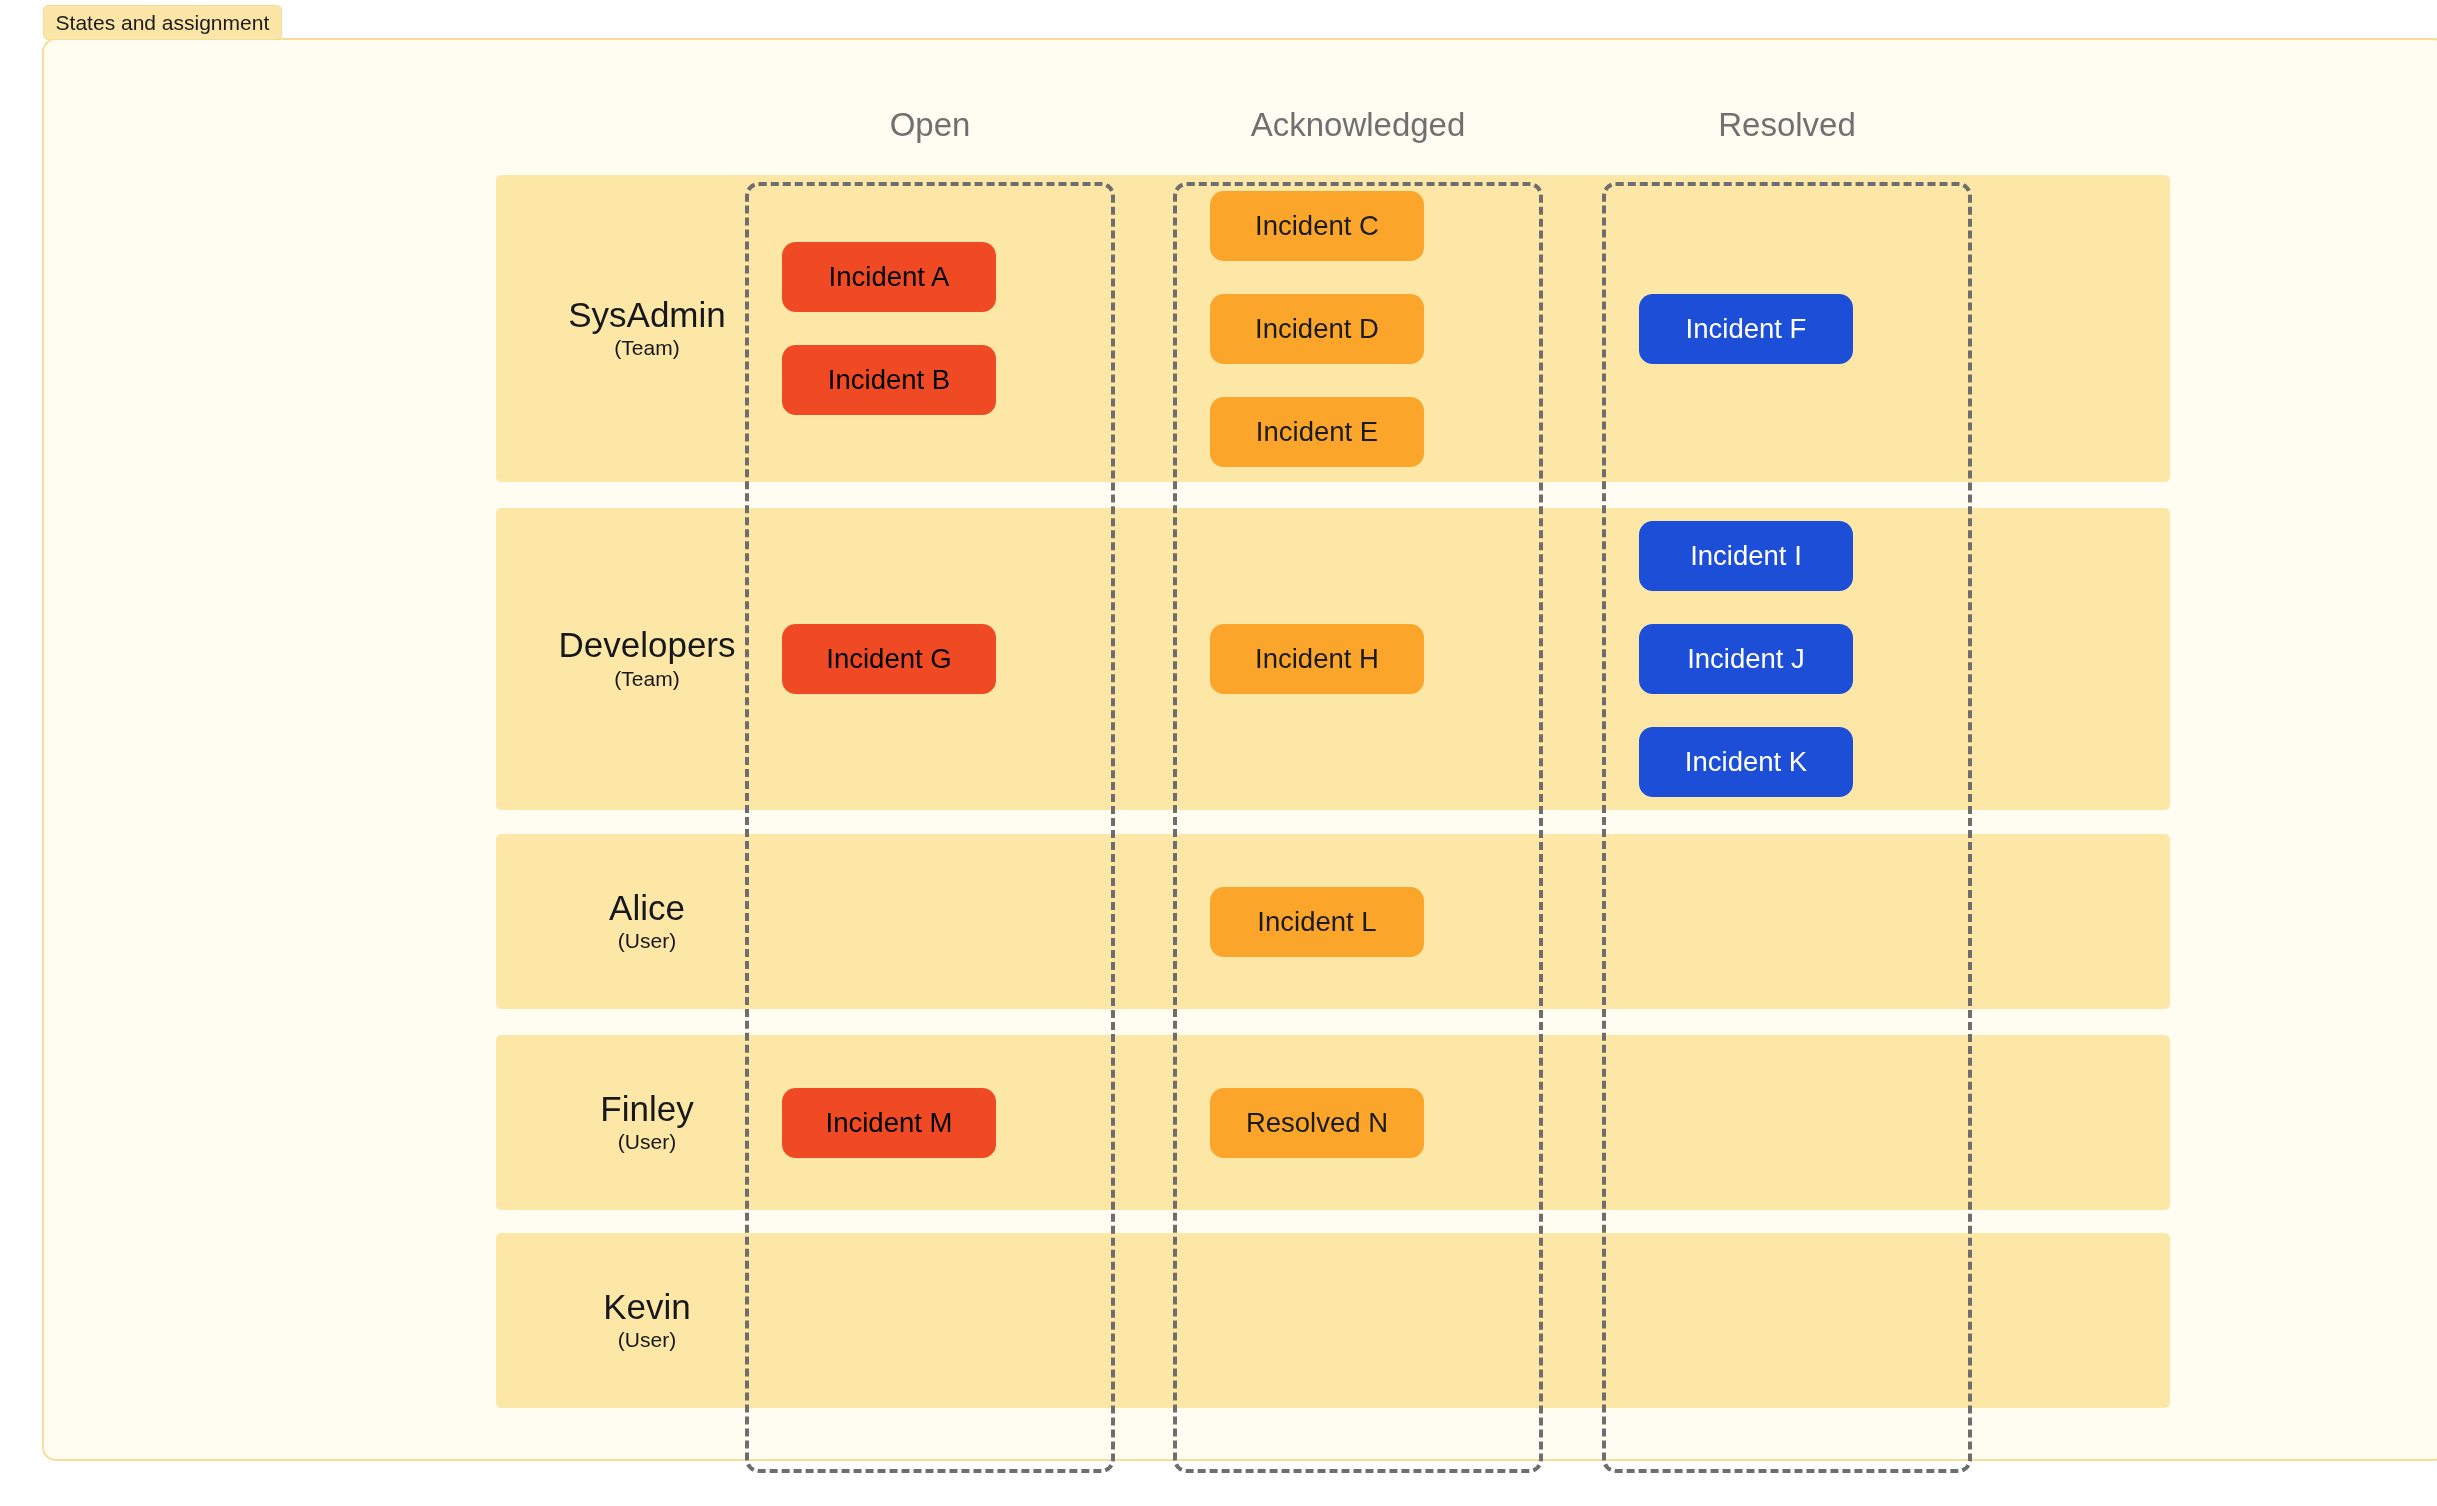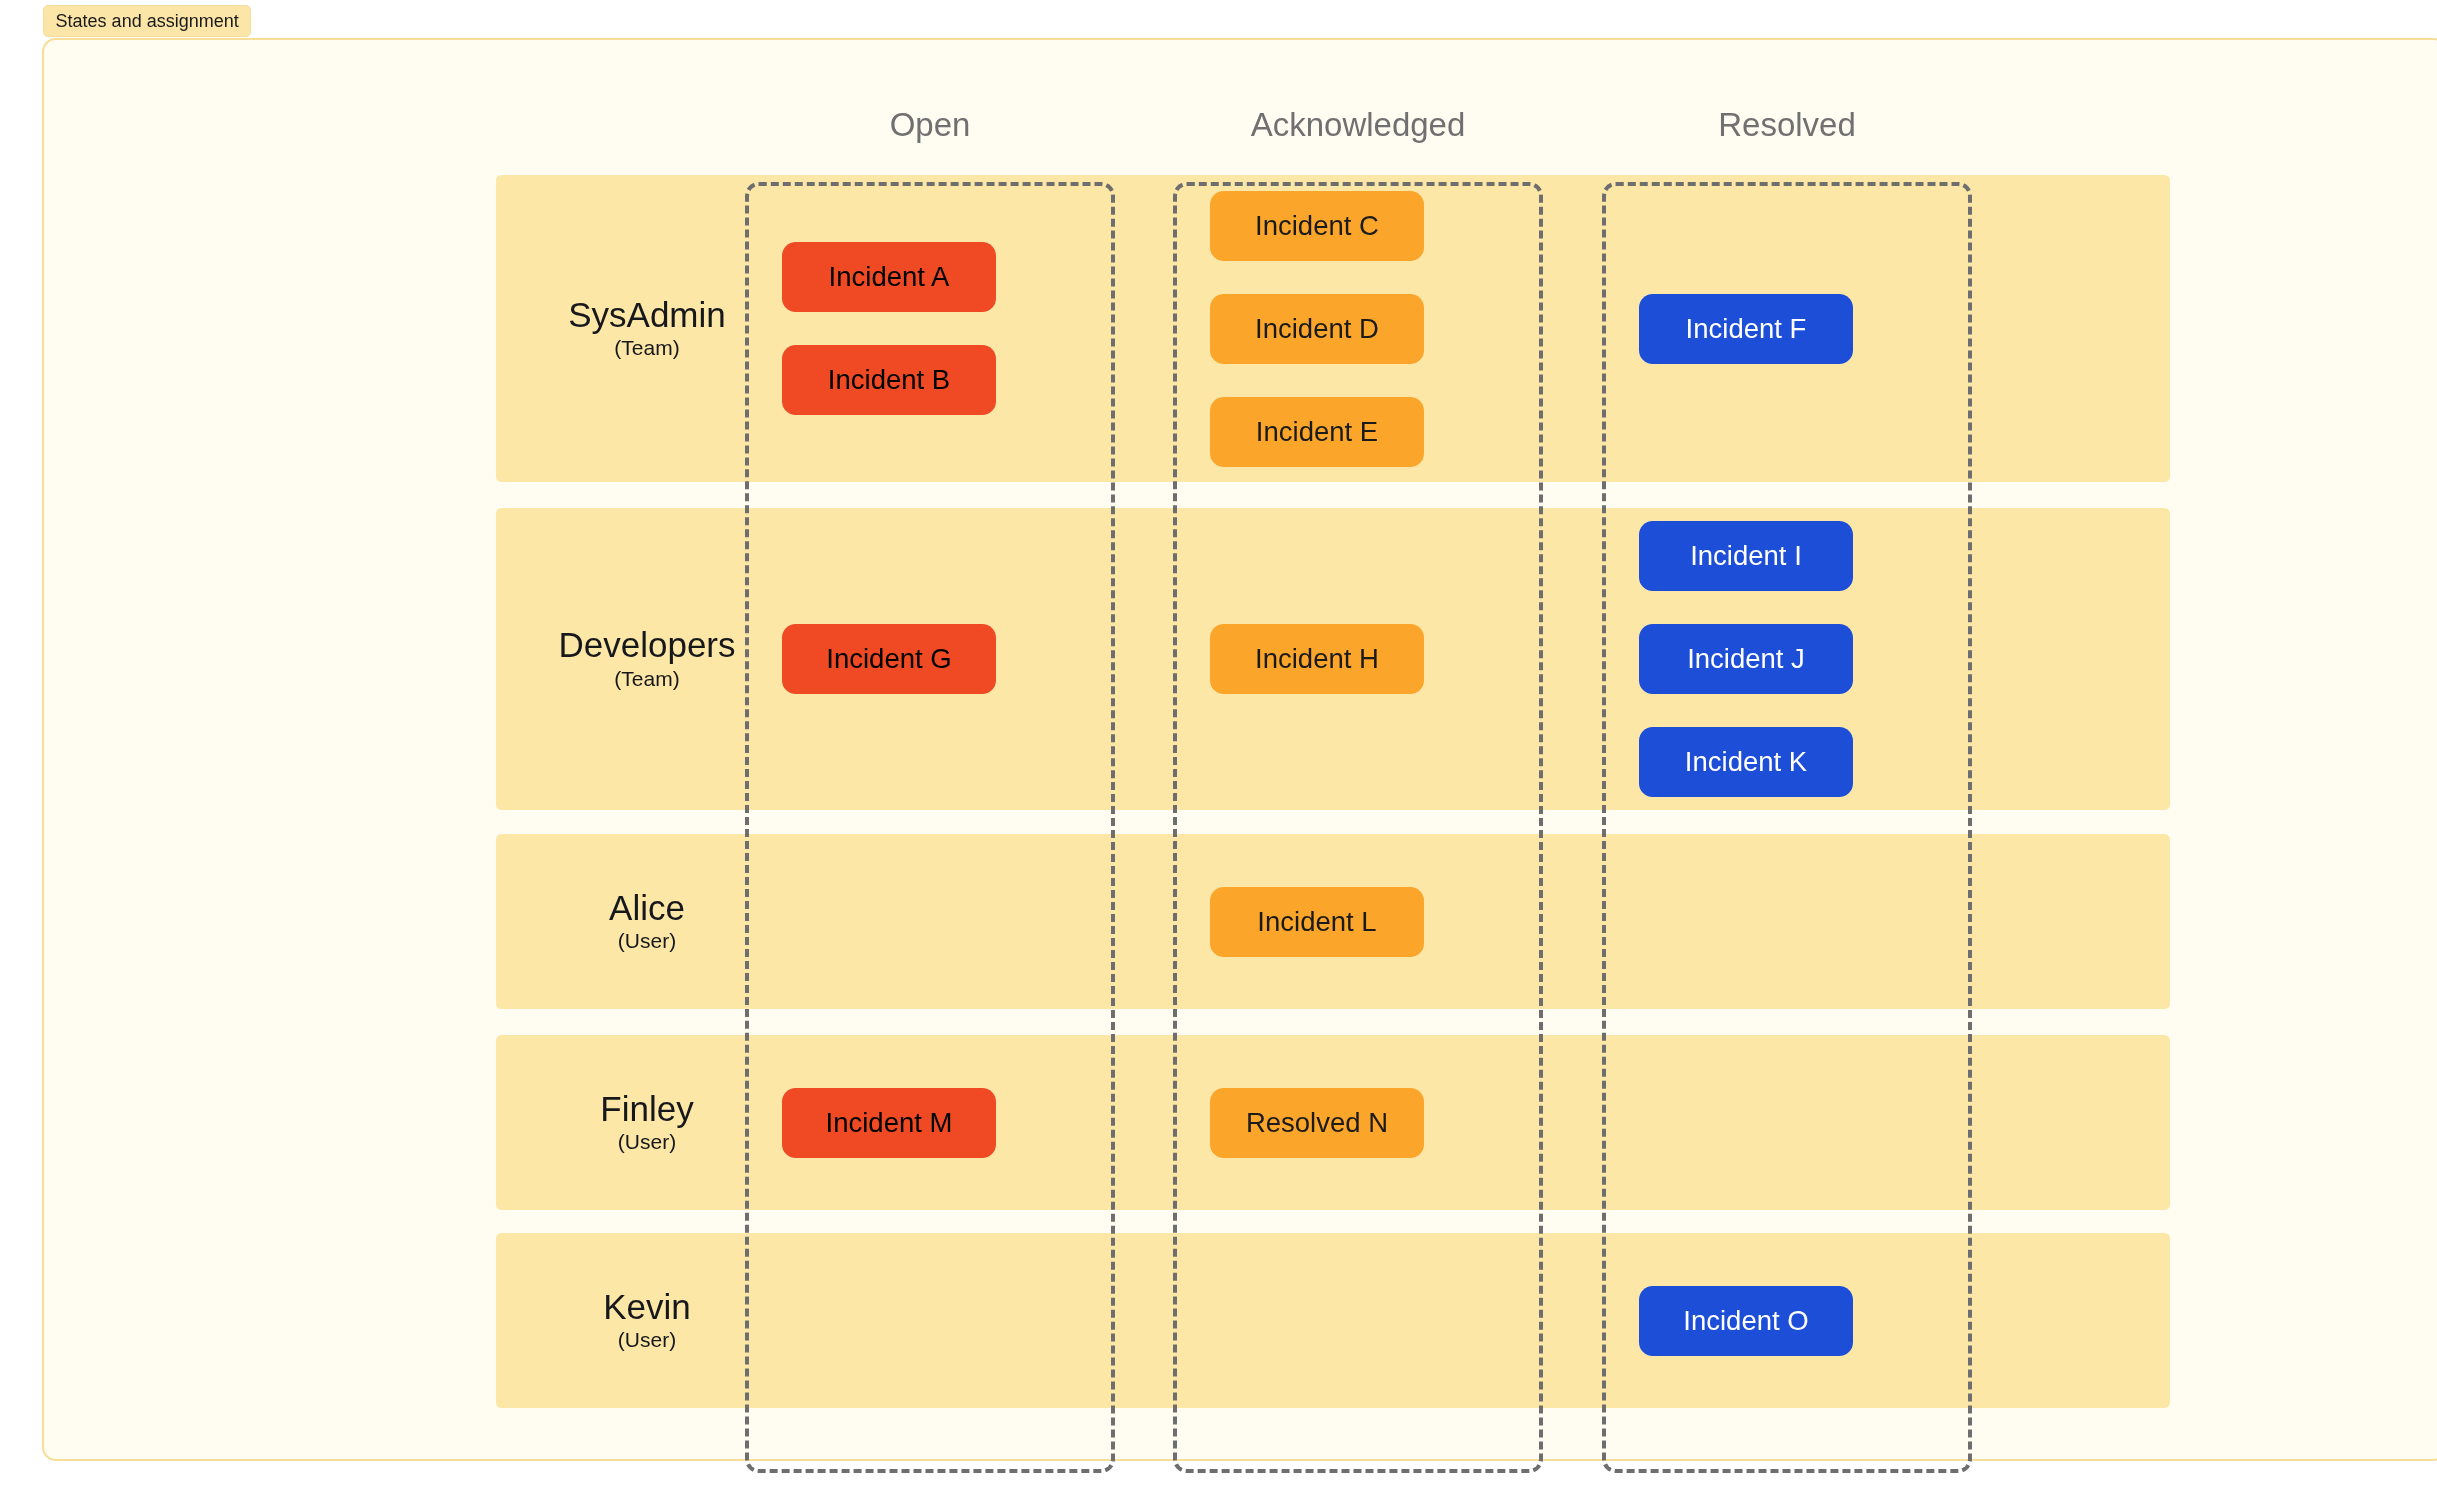--- a/index.html
+++ b/index.html
@@ -16,21 +16,21 @@
 
   
   #diagram-title-badge {
     position: absolute;
     left: 43px;
     top: 5.3px;
     background: #fbe6a8;
     border: 1.6px solid #f4dc9a;
     border-radius: 5px;
     padding: 5.3px 11.6px 6.3px 11.6px;
-    font-size: 18px;
+    font-size: 21px;
     color: #1b1b1b;
     line-height: 1;
     white-space: nowrap;
     z-index: 30;
   }
 
   
   #diagram-canvas {
     position: absolute;
     left: 42px;
@@ -208,19 +208,16 @@
         </div>
         <div class="incident-cell" style="left: 1143px; width: 214px;"></div>
       </div>
       <div class="assignee-row" style="top: 1193px; height: 175px;">
         <div class="row-label">
           <span class="row-label-name">Kevin</span>
           <span class="row-label-kind">(User)</span>
         </div>
         <div class="incident-cell" style="left: 286px; width: 214px;"></div>
         <div class="incident-cell" style="left: 714px; width: 214px;"></div>
-        <div class="incident-cell" style="left: 1143px; width: 214px;">
-          <div class="incident-card state-res">Incident O</div>
-        </div>
       </div>
     </div>
 </div>
 
 
 </body></html>

